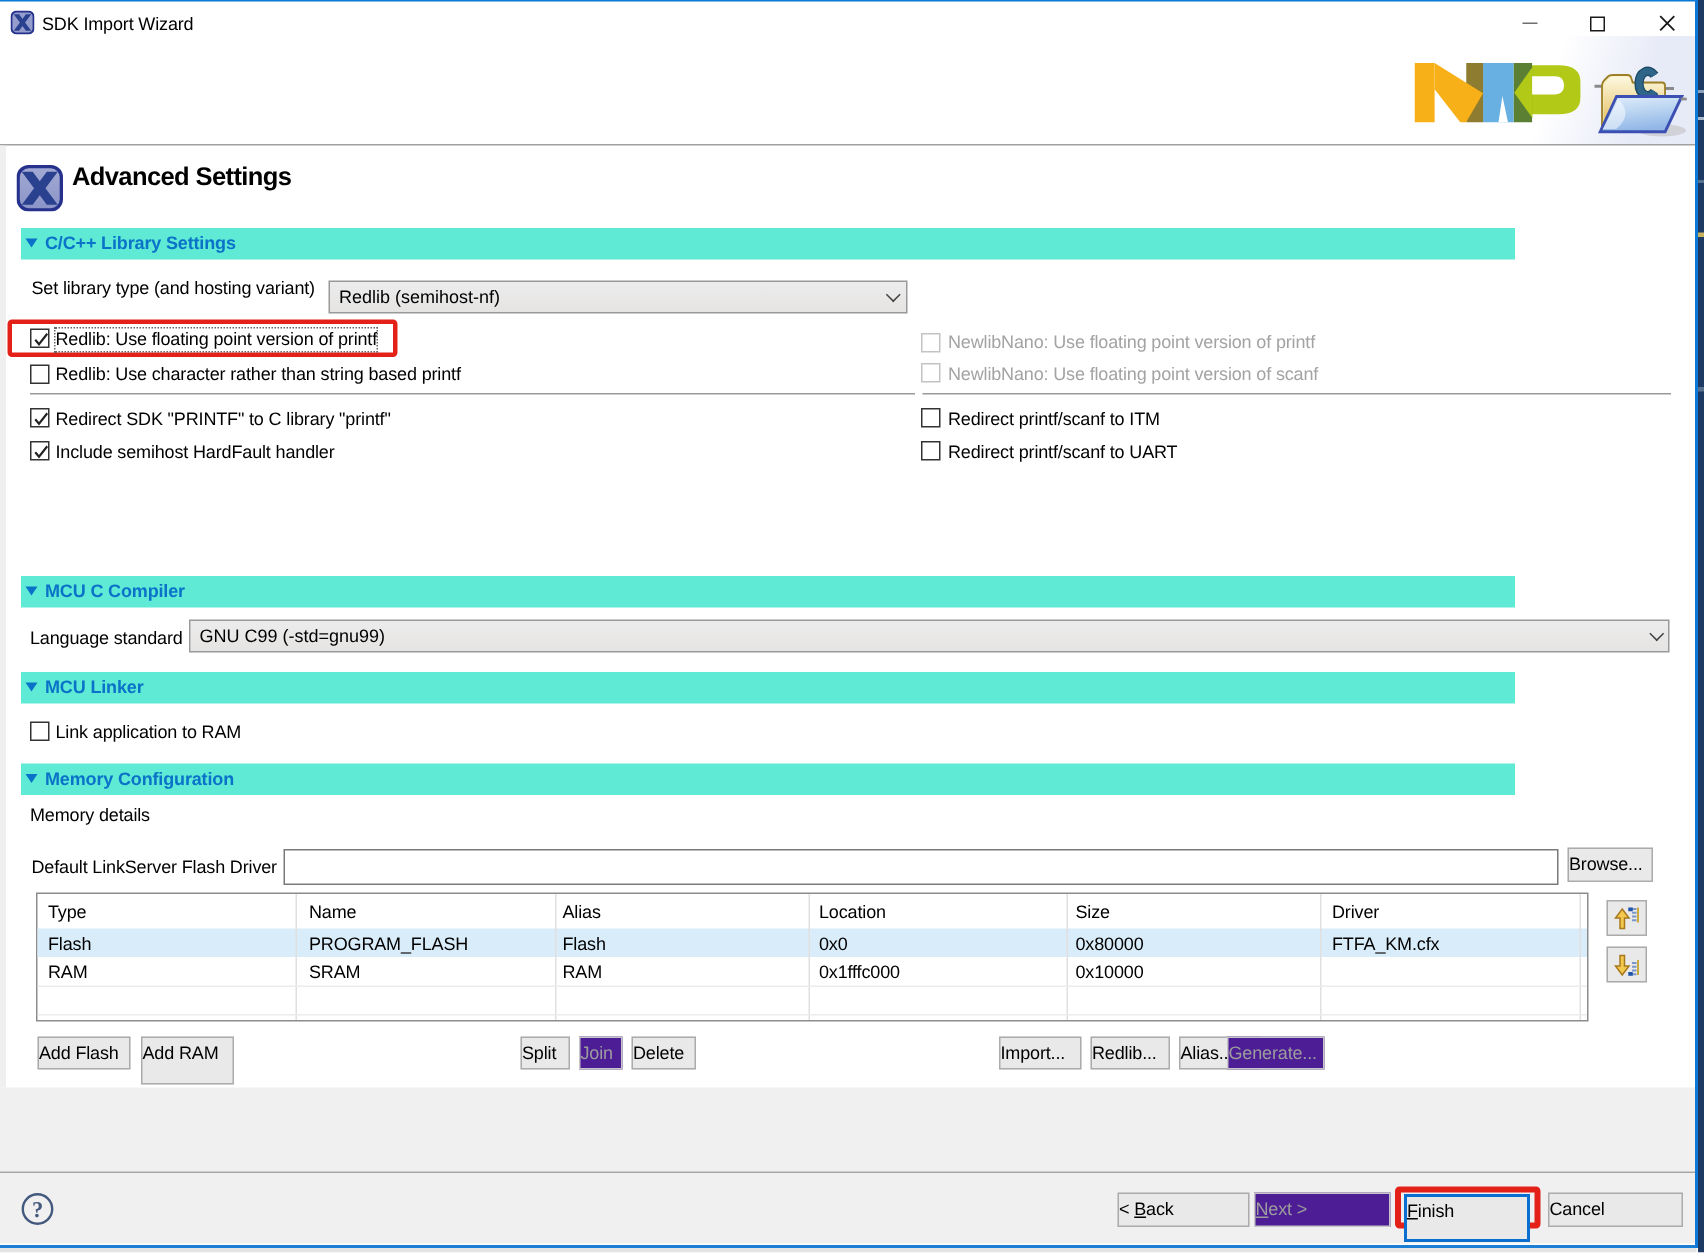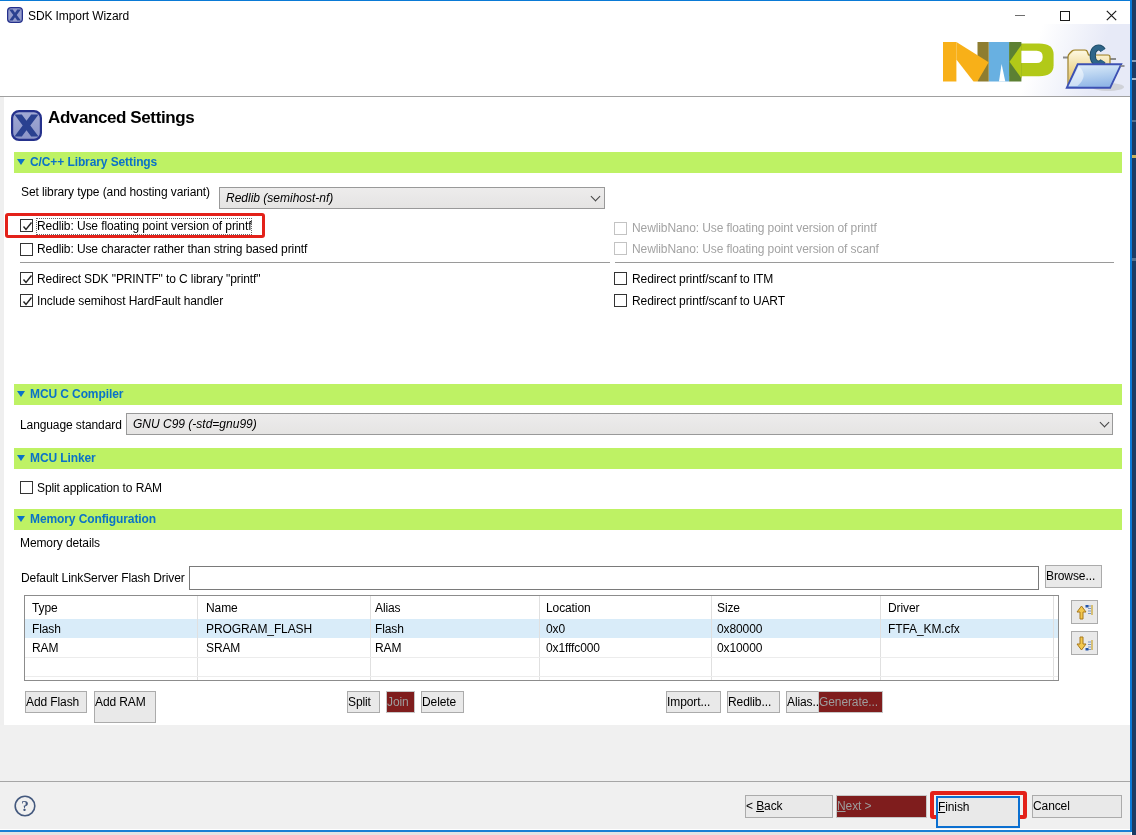--- a/index.html
+++ b/index.html
@@ -1,28 +1,28 @@
 <!DOCTYPE html>
 <html><head><meta charset="utf-8"><style>
 *{margin:0;padding:0;box-sizing:border-box}
 html,body{width:1136px;height:835px;overflow:hidden}
 body{position:relative;font-family:"Liberation Sans",sans-serif;font-size:12px;color:#000;background:#fff}
 .abs{position:absolute}
 .lbl{position:absolute;white-space:nowrap;line-height:15px;letter-spacing:-0.1px}
-.bar{position:absolute;left:14px;width:1108px;height:21px;background:#bef264}
+.bar{position:absolute;left:14px;width:996px;height:21px;background:#5eead4}
 .bar .tri{position:absolute;left:3px;top:7px;width:0;height:0;border-left:4.5px solid transparent;border-right:4.5px solid transparent;border-top:6px solid #0a72c8}
 .bar .bt{position:absolute;left:16px;top:3px;font-weight:bold;color:#0a72c8;letter-spacing:-0.1px}
 .cb{position:absolute;width:13px;height:13px;background:#fff;border:1px solid #333}
 .cb.dis{border-color:#c3c3c3}
 .cb svg{position:absolute;left:0;top:0}
-.combo{position:absolute;background:linear-gradient(#edecec,#e5e4e3);border:1px solid #999;font-style:italic;}
+.combo{position:absolute;background:linear-gradient(#edecec,#e5e4e3);border:1px solid #999;}
 .combo .ct{position:absolute;left:6px;top:3px;white-space:nowrap}
 .chev{position:absolute;width:7px;height:7px;border-right:1.4px solid #444;border-bottom:1.4px solid #444;transform:rotate(45deg)}
 .btn{position:absolute;background:#e9e9e9;border:1px solid #ababab;text-align:left;line-height:20px;letter-spacing:-0.1px}
-.btn.dis{background:#7f1d1d;border-color:#c6c6c6;color:#9d9d9d}
+.btn.dis{background:#4c1d95;border-color:#c6c6c6;color:#9d9d9d}
 .hline{position:absolute;height:1px;background:#a0a0a0}
 .vcol{position:absolute;top:596px;width:1px;height:84px;background:#e0e0e0}
 </style></head>
 <body>
 
 <div class="abs" style="left:0;top:0;width:1136px;height:1px;background:#0a7ad6"></div>
 
 <svg class="abs" style="left:7px;top:7px" width="16" height="16" viewBox="0 0 15 15">
     <rect x="0.6" y="0.6" width="13.8" height="13.8" rx="3.2" fill="#959dcc" stroke="#25318c" stroke-width="1.2"></rect>
     <path d="M2 2.4 L5.9 7.5 L2 12.6 L5.4 12.6 L7.5 9.7 L9.6 12.6 L13 12.6 L9.1 7.5 L13 2.4 L9.6 2.4 L7.5 5.3 L5.4 2.4 Z" fill="#2a4190"></path>
@@ -138,21 +138,21 @@
 <div class="combo" style="left:126px;top:413px;width:987px;height:22px">
     <span class="ct">GNU C99 (-std=gnu99)</span>
     <span class="chev" style="left:974px;top:5px"></span>
   </div>
 
 <div class="bar" style="top:447.5px">
     <span class="tri"></span>
     <span class="bt">MCU Linker</span>
   </div>
 <div class="cb" style="left:20px;top:481px"></div>
-<div class="lbl" style="left:37px;top:481px">Split application to RAM</div>
+<div class="lbl" style="left:37px;top:481px">Link application to RAM</div>
 
 <div class="bar" style="top:508.5px">
     <span class="tri"></span>
     <span class="bt">Memory Configuration</span>
   </div>
 <div class="lbl" style="left:20px;top:536px">Memory details</div>
 <div class="lbl" style="left:21px;top:571px">Default LinkServer Flash Driver</div>
 <div class="abs" style="left:189px;top:566px;width:850px;height:24px;background:#fff;border:1px solid #7a7a7a"></div>
 <div class="btn" style="left:1045px;top:565px;width:57px;height:23px">Browse...</div>
 

